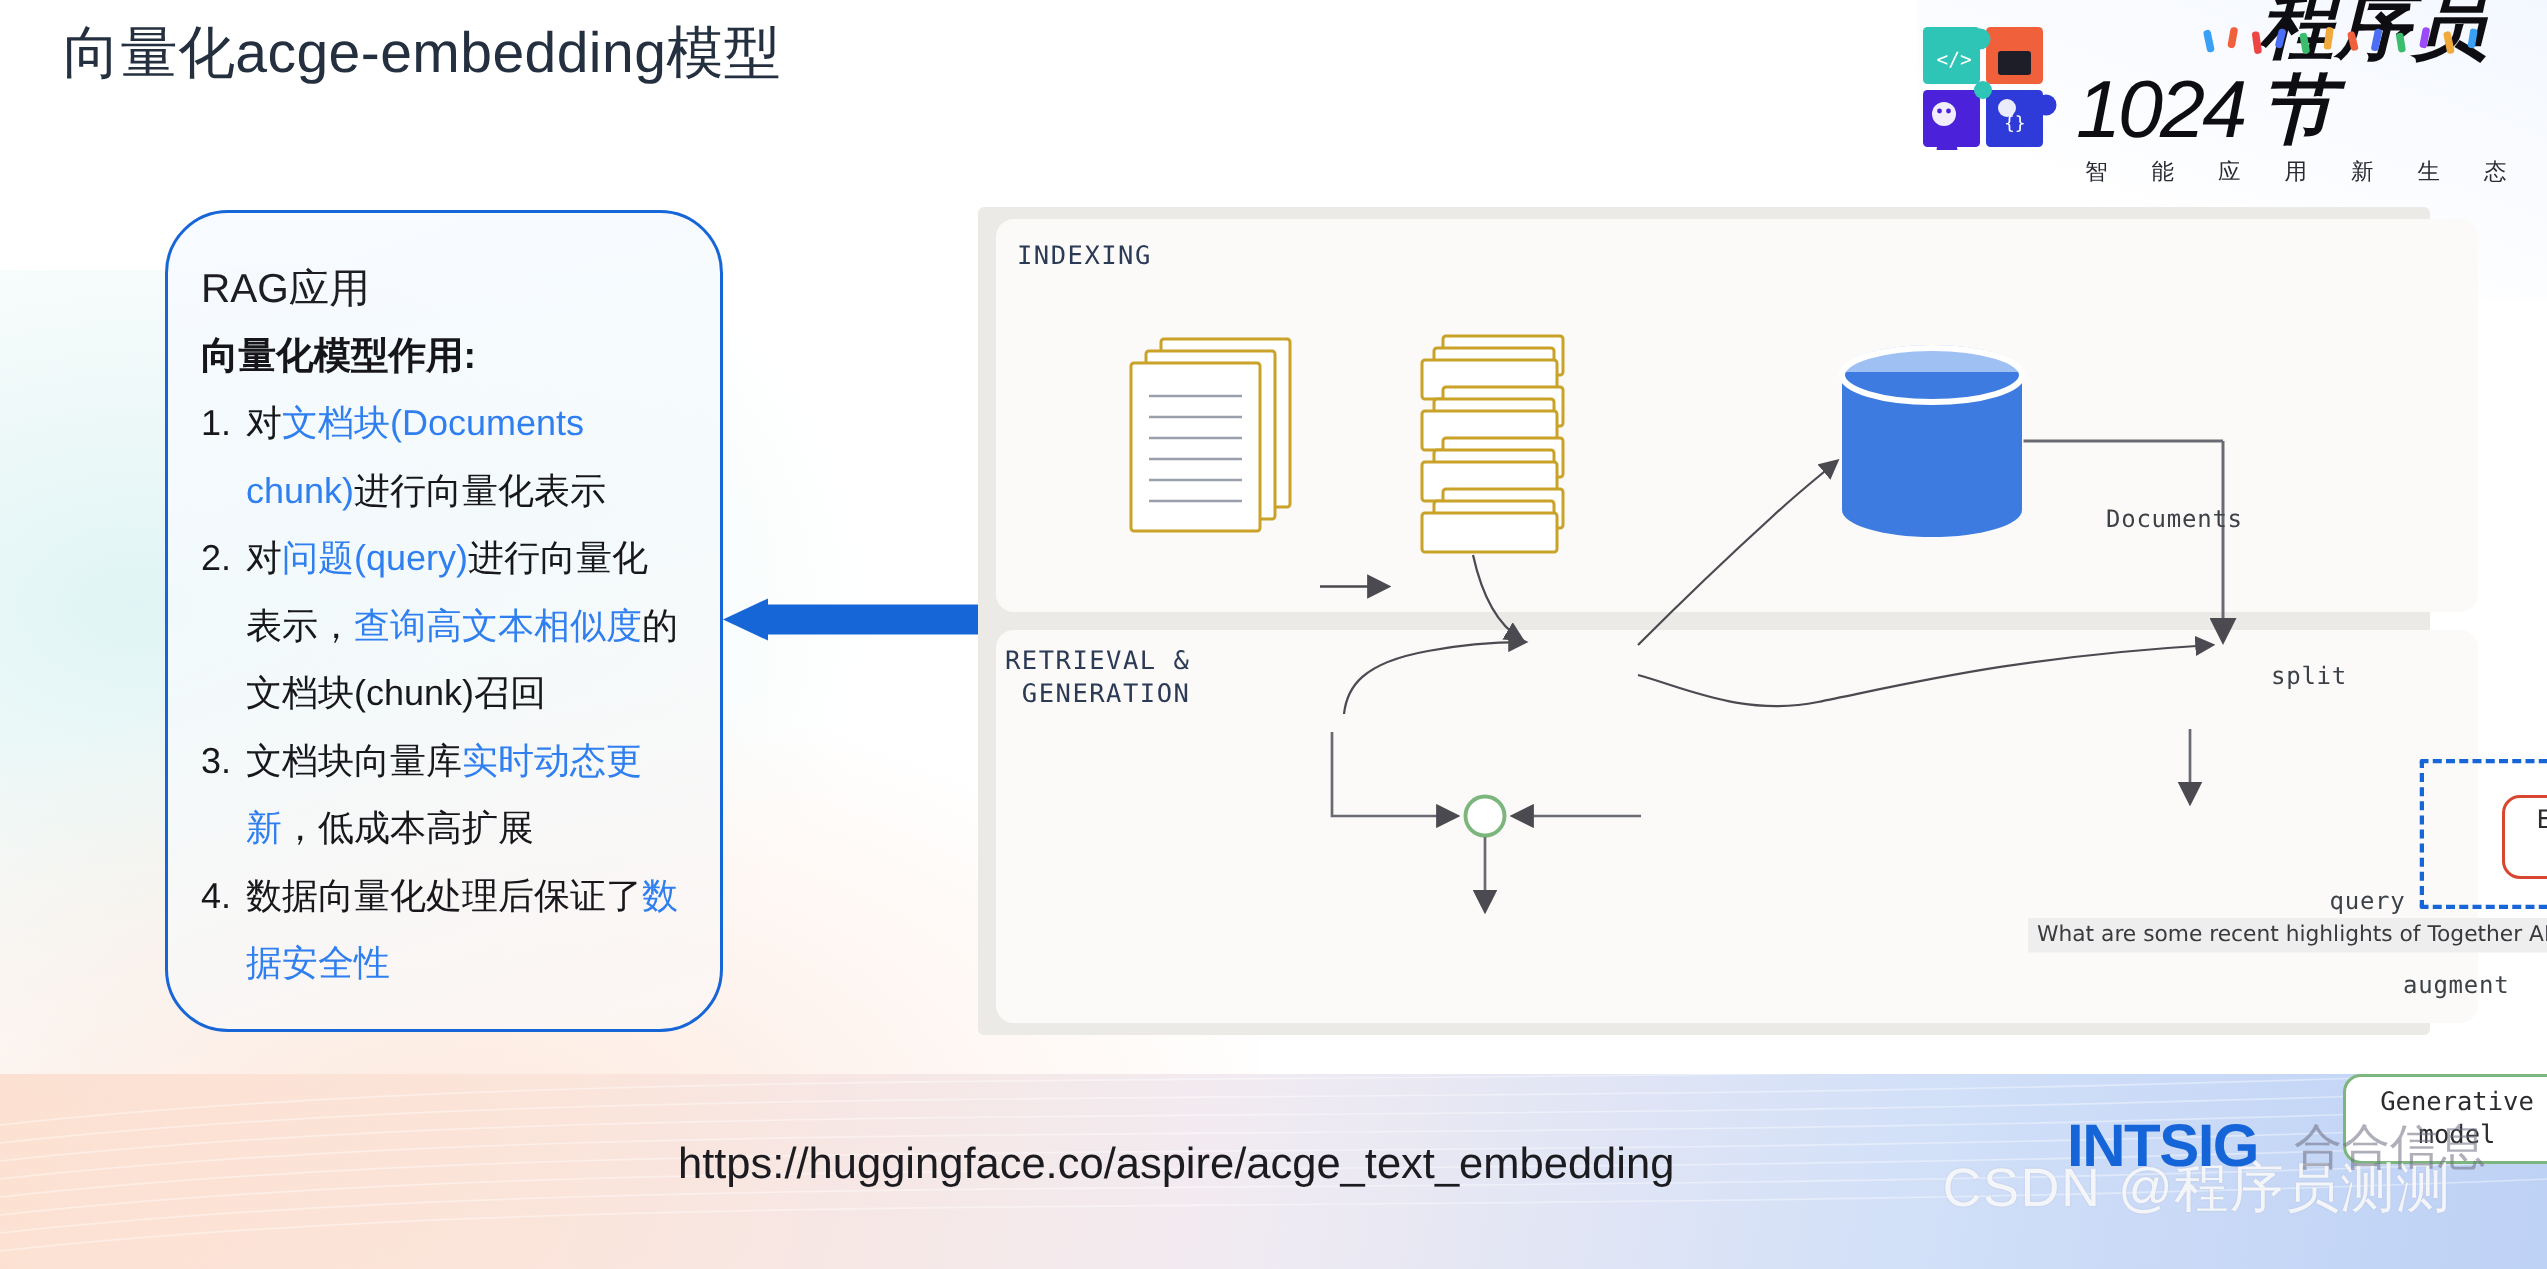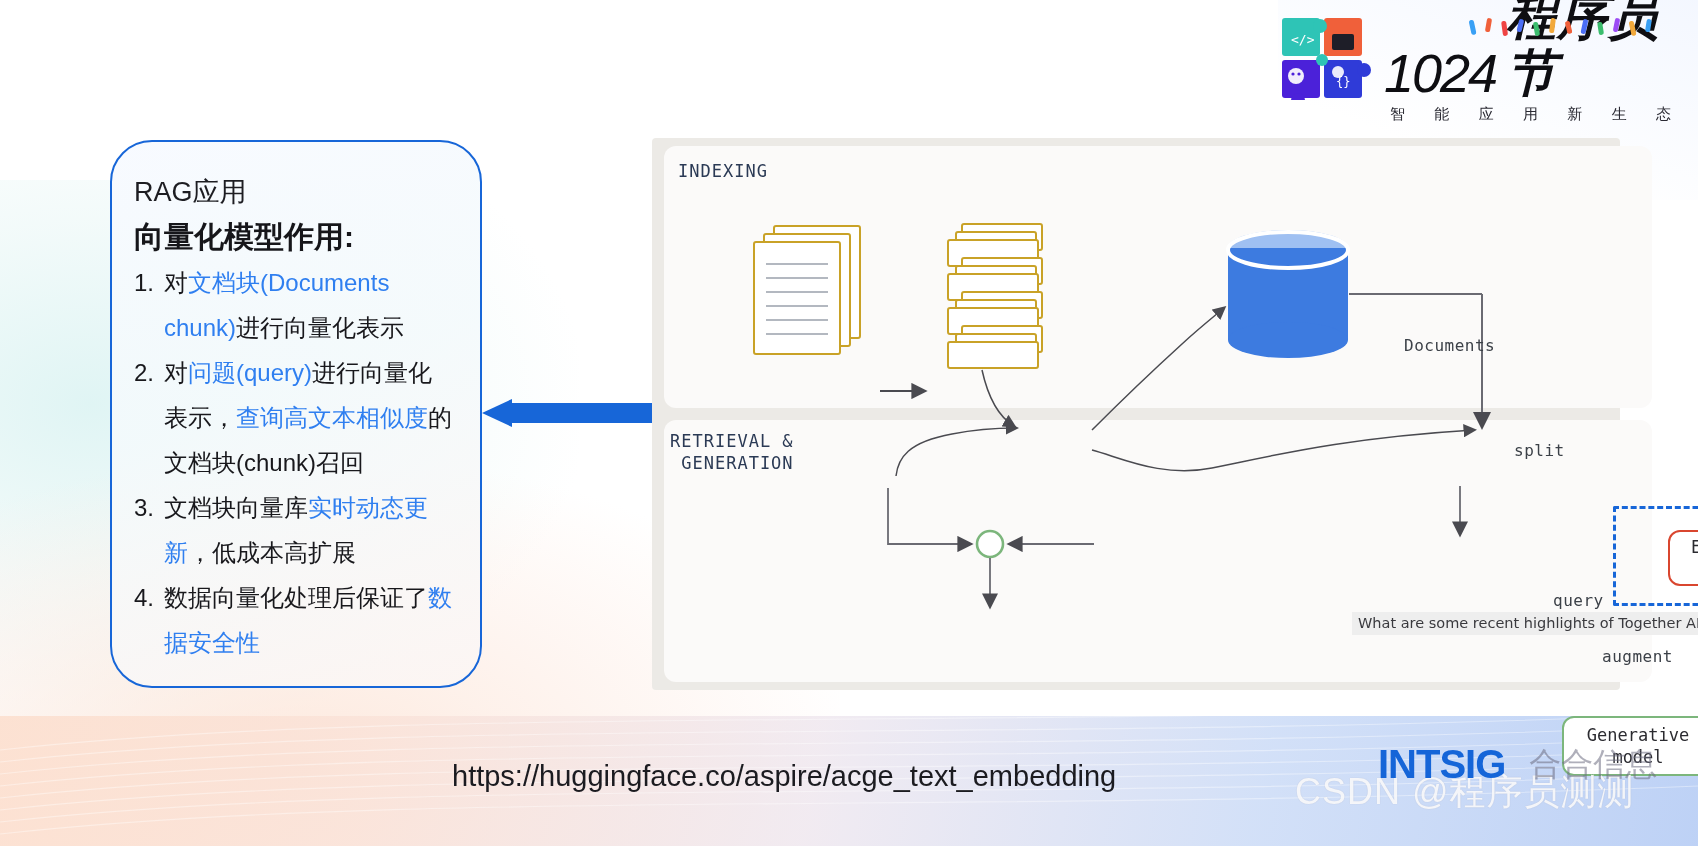--- a/index.html
+++ b/index.html
@@ -86,21 +86,21 @@
     width: 372px; height: 548px;
     border: 2px solid #1766d8;
     border-radius: 42px;
     background: linear-gradient(160deg, rgba(247,250,255,.92) 0%, rgba(244,250,252,.88) 45%, rgba(252,246,244,.88) 100%);
     padding: 30px 26px 20px 22px;
   }
   .card-h1 {
     font-size: 27px; color: #1d1d22; line-height: 40px; margin-bottom: 4px;
   }
   .card-h2 {
-    font-size: 30px; color: #16161a; font-weight: bold; line-height: 42px; margin-bottom: 2px;
+    font-size: 25px; color: #16161a; font-weight: bold; line-height: 42px; margin-bottom: 2px;
   }
   ol.card-list { list-style: none; counter-reset: it; }
   ol.card-list li {
     counter-increment: it;
     position: relative;
     font-size: 24px; line-height: 45px; color: #18181c;
     padding-left: 30px; margin-bottom: 0px;
   }
   ol.card-list li::before {
     content: counter(it) ".";
@@ -206,20 +206,21 @@
       <path d="M0,66 C420,20 980,48 1698,18"></path>
       <path d="M0,78 C420,32 980,60 1698,30"></path>
       <path d="M0,90 C420,44 980,72 1698,42"></path>
       <path d="M0,102 C420,56 980,84 1698,54"></path>
       <path d="M0,114 C420,68 980,96 1698,66"></path>
       <path d="M0,126 C420,80 980,108 1698,78"></path>
       <path d="M0,138 C420,92 980,120 1698,90"></path>
     </g>
   </svg>
 
+  <div id="page-title">向量化acge-embedding模型</div>
 
   <div id="brand-logo">
     <svg class="puzzle" viewBox="0 0 96 88">
       <rect x="6" y="6" width="38" height="38" rx="3" fill="#2ec4b6"></rect>
       <rect x="48" y="6" width="38" height="38" rx="3" fill="#f0603a"></rect>
       <rect x="6" y="48" width="38" height="38" rx="3" fill="#4b21d9"></rect>
       <rect x="48" y="48" width="38" height="38" rx="3" fill="#2f3bd8"></rect>
       <circle cx="44" cy="14" r="7" fill="#2ec4b6"></circle>
       <circle cx="88" cy="58" r="7" fill="#2f3bd8"></circle>
       <circle cx="22" cy="88" r="7" fill="#4b21d9"></circle>

